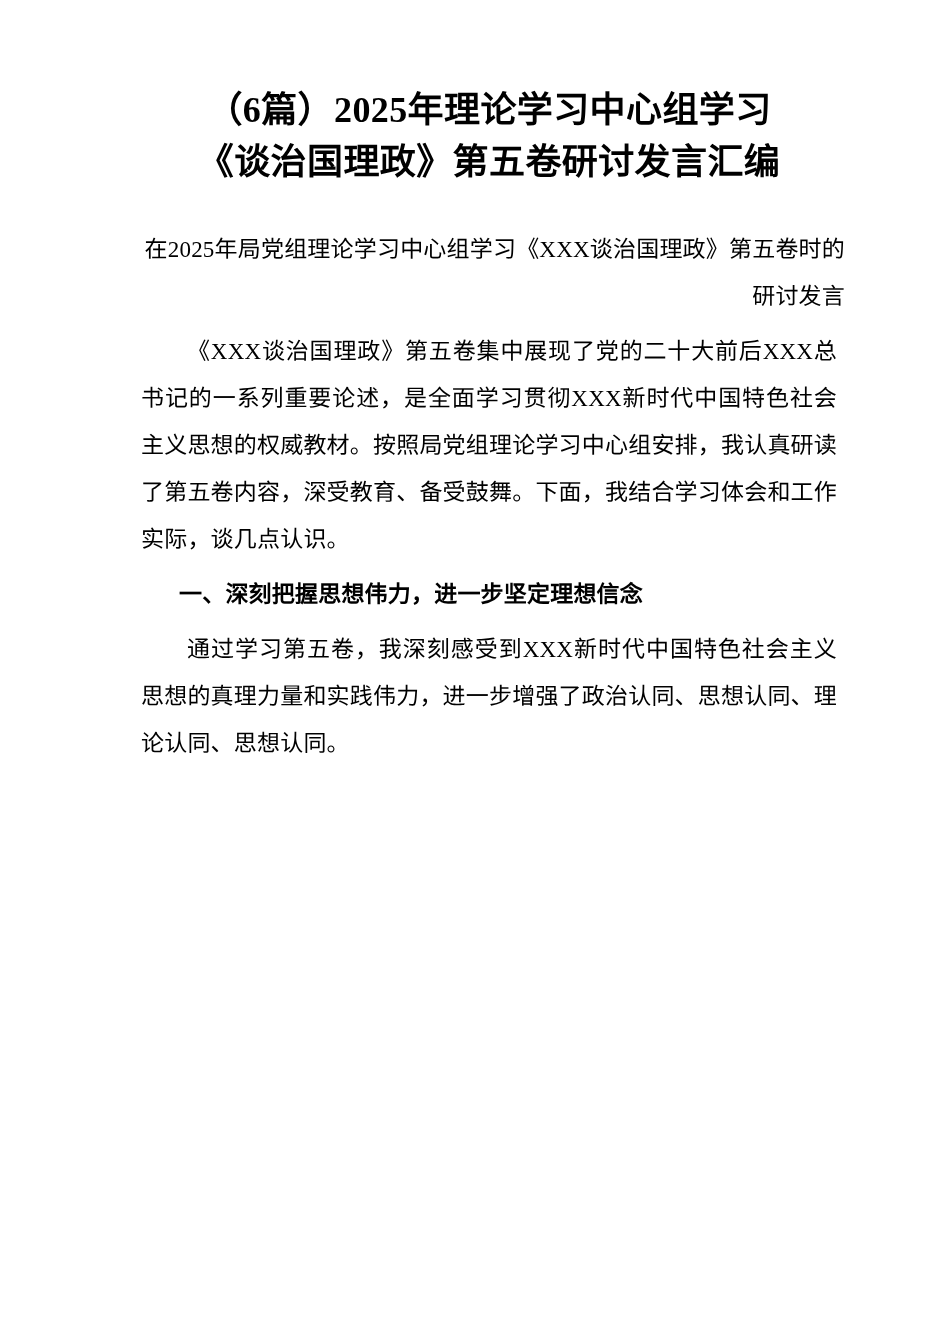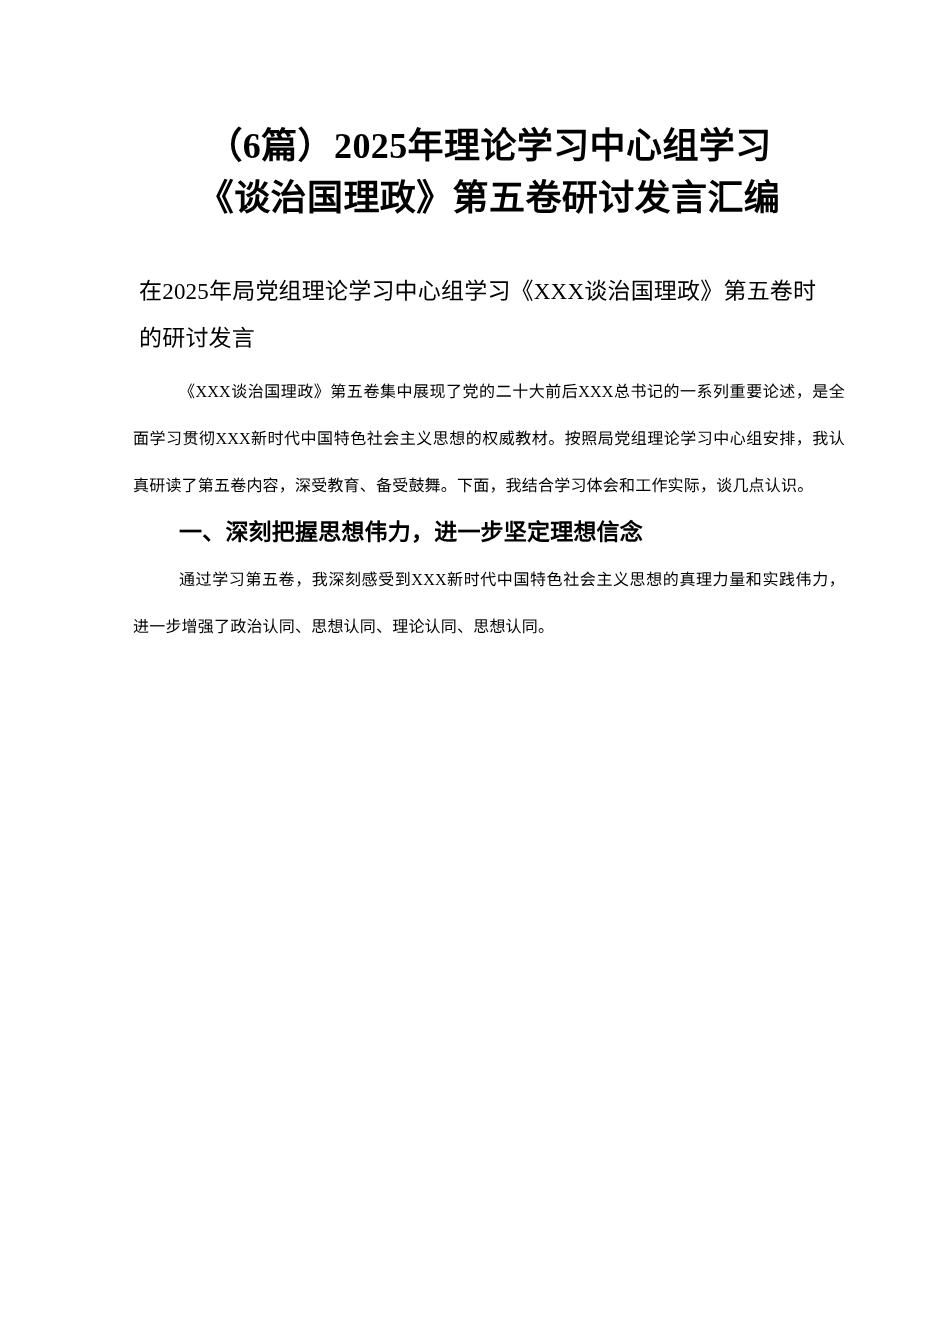--- a/index.html
+++ b/index.html
@@ -25,56 +25,56 @@
   .content {
     position: absolute;
     left: 133px;
     top: 0;
     width: 712px;   
   }
 
   
   .doc-title {
     margin: 0;
-    padding-top: 120px;
+    padding-top: 84px;
     text-align: center;
     font-family: "Liberation Serif", "DejaVu Serif", serif;
     font-weight: bold;
     font-size: 36px;
     line-height: 52px;
     letter-spacing: 0.4px;
     white-space: pre-line;
   }
 
   
   .doc-subtitle {
-    margin: 6px;
+    margin: 0;
     padding-top: 38px;
-    text-align: left;
+    text-align: right;
     font-family: "Liberation Serif", "DejaVu Serif", serif;
     font-size: 23px;
     line-height: 47px;
     letter-spacing: 0.2px;
   }
 
   
   .salutation {
     margin: 0;
     padding-top: 16px;
     text-indent: 37px;
     font-size: 23px;
     line-height: 47px;
     letter-spacing: 0.2px;
   }
 
   
   .body-para {
-    margin: 0;
+    margin: 8px;
     text-indent: 46px;
-    font-size: 16px;
+    font-size: 23px;
     line-height: 47px;
     letter-spacing: 0.2px;
     text-align: justify;
     text-justify: inter-ideograph;
     font-family: Liberation Serif, serif;
   }
 
   
   .section-heading {
     margin: 0;

